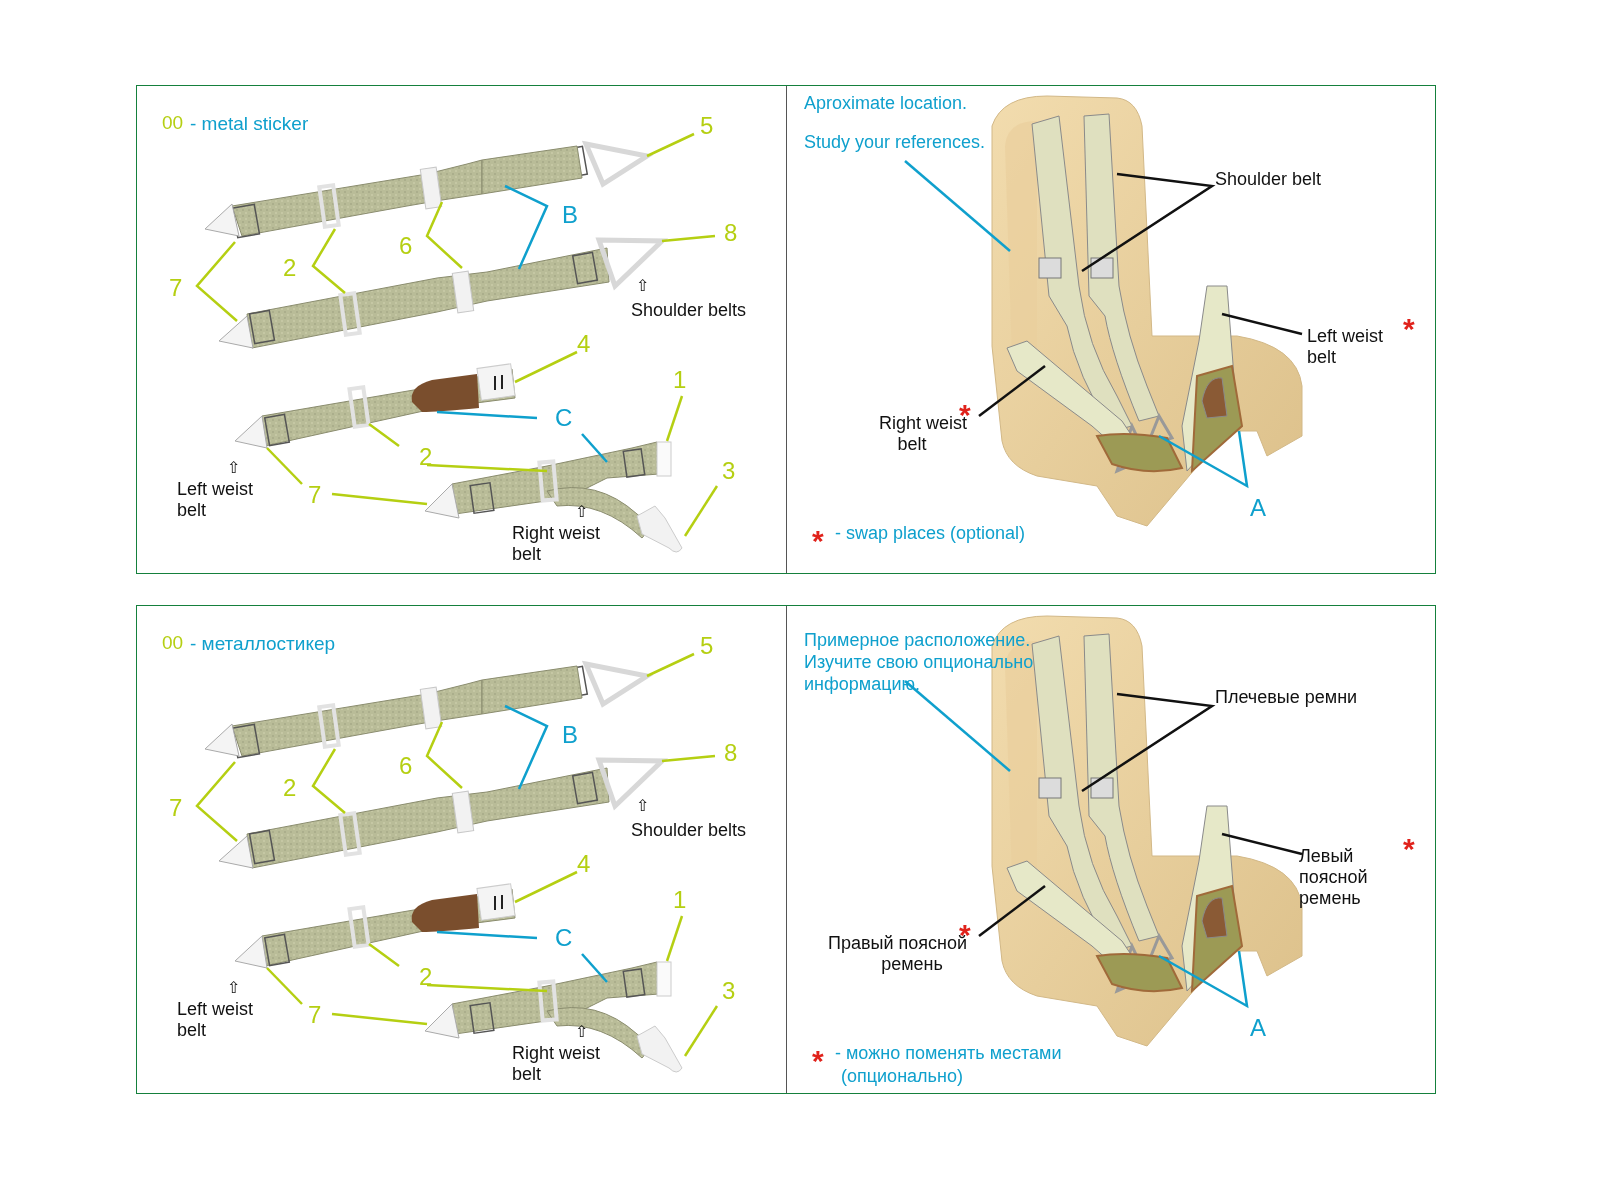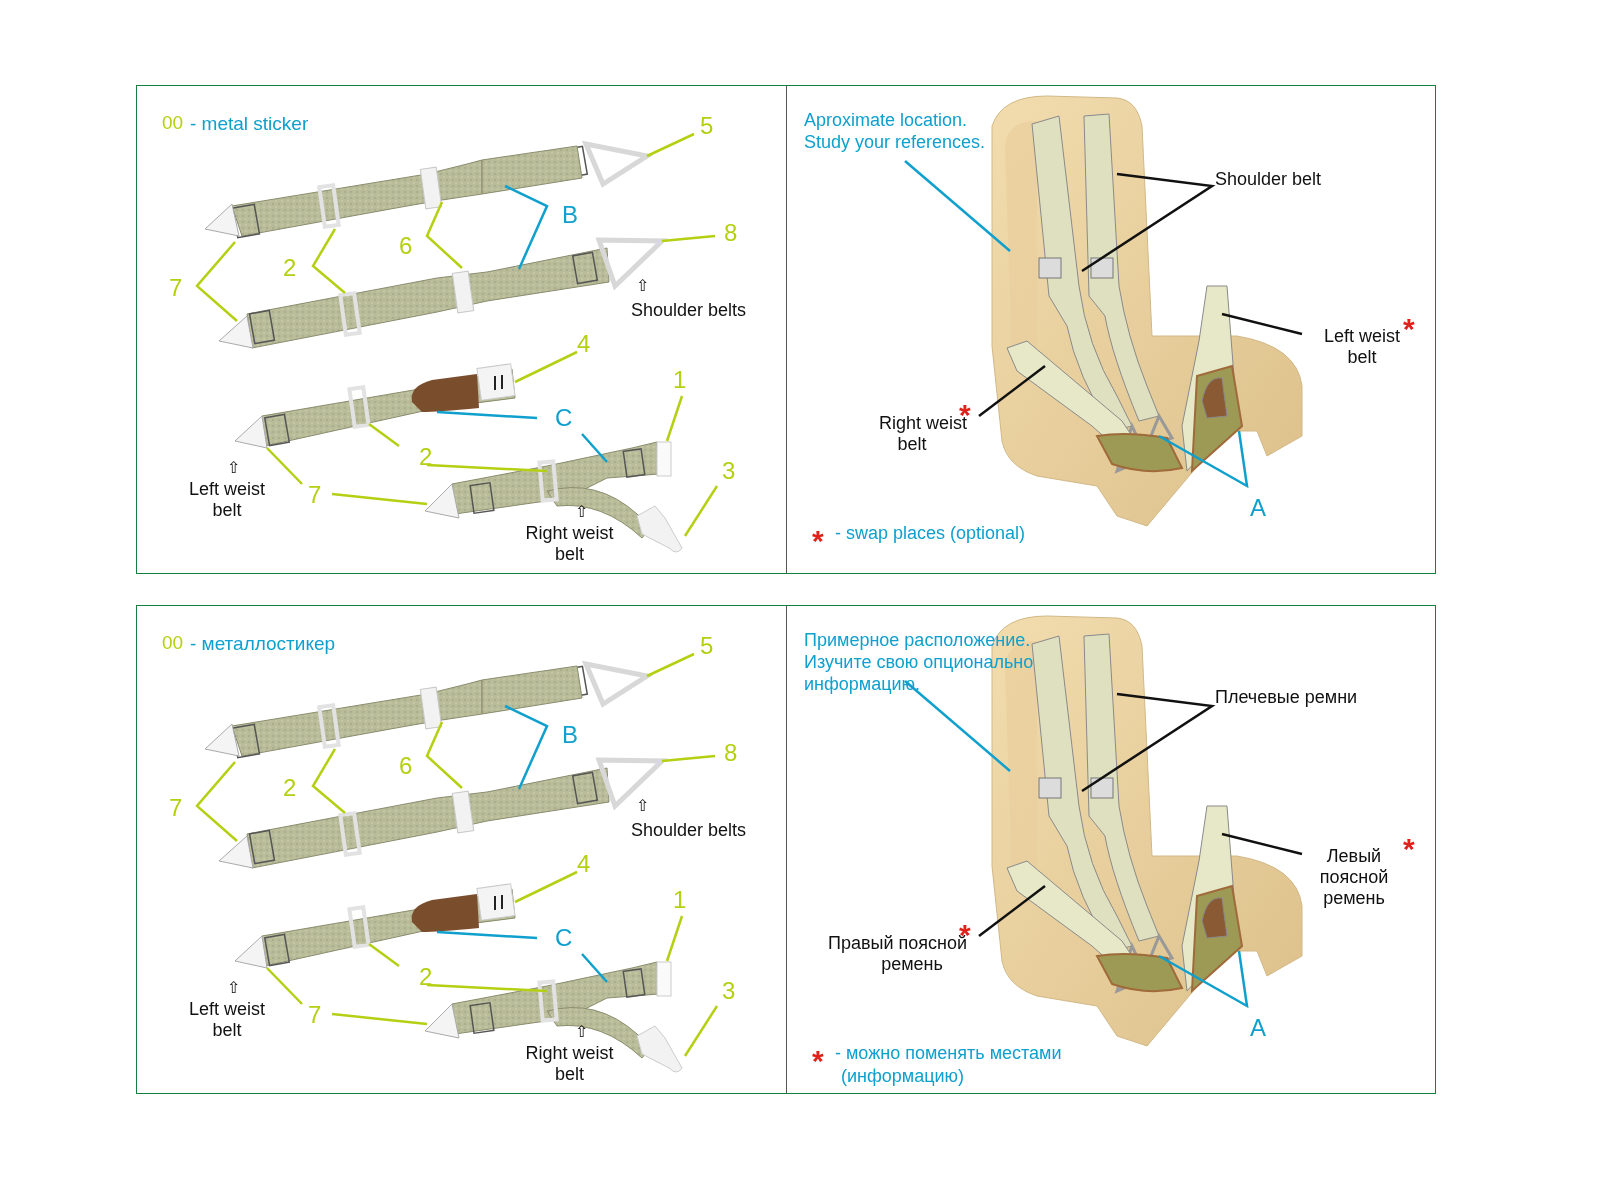--- a/index.html
+++ b/index.html
@@ -10,21 +10,21 @@
   .divider { position: absolute; top: 0; bottom: 0; left: 649px; width: 1px; background: #555; }
   .panel { position: absolute; top: 0; width: 649px; height: 487px; }
   .panel-left { left: 0; }
   .panel-right { left: 650px; }
   svg.art { position: absolute; left: 0; top: 0; width: 649px; height: 487px; }
   .t { position: absolute; white-space: nowrap; line-height: 1.15; }
   .lbl-num { color: #b5cf12; font-size: 24px; }
   .lbl-letter { color: #0fa0cd; font-size: 24px; }
   .legend-code { color: #b5cf12; font-size: 19px; }
   .legend-text { color: #0fa0cd; font-size: 19px; }
-  .caption { color: #111; font-size: 18px; text-align: center; }
+  .caption { color: #111; font-size: 18px; text-align: left; }
   .note { color: #0fa0cd; font-size: 18px; }
   .star { color: #e0221b; font-size: 30px; font-weight: bold; line-height: 1; }
   .arrow-up { font-size: 16px; color: #111; }
 </style>
 </head>
 <body>
 
 <div id="root">
   <div class="frame frame-top">
 
@@ -164,21 +164,21 @@
         </g>
         <g fill="none" stroke-width="2.5">
           <polyline stroke="#0fa0cd" points="118,75 223,165"></polyline>
           <polyline stroke="#111" points="330,88 425,100 295,185"></polyline>
           <polyline stroke="#111" points="435,228 515,248"></polyline>
           <polyline stroke="#111" points="192,330 258,280"></polyline>
           <polyline stroke="#0fa0cd" points="372,350 460,400 452,345"></polyline>
         </g>
       </svg>
 
-      <div class="t note" style="left:17px;top:24px;">Aproximate location.</div>
+      <div class="t note" style="left:17px;top:7px;">Aproximate location.</div>
       <div class="t note" style="left:17px;top:46px;">Study your references.</div>
       <div class="t note" style="left:17px;top:68px;"></div>
 
       <div class="t caption" style="left:428px;top:83px;">Shoulder belt</div>
 
       <div style="position:absolute;left:520px;top:240px;width:110px;text-align:center;">
         <div class="caption">Left weist</div>
         <div class="caption">belt</div>
         <div class="caption"></div>
       </div>
@@ -359,16 +359,16 @@
       <div style="position:absolute;left:10px;top:327px;width:170px;text-align:right;">
         <div class="caption" style="text-align:right;">Правый поясной</div>
         <div class="caption" style="text-align:center;padding-left:60px;">ремень</div>
       </div>
       <div class="t star" style="left:172px;top:314px;">*</div>
 
       <div class="t lbl-letter" style="left:463px;top:408px;">A</div>
 
       <div class="t star" style="left:25px;top:440px;">*</div>
       <div class="t note" style="left:48px;top:437px;">-  можно поменять местами</div>
-      <div class="t note" style="left:54px;top:460px;">(информацию)</div>
+      <div class="t note" style="left:54px;top:460px;">(опционально)</div>
     </div>
   </div>
 </div>
 
 </body></html>

